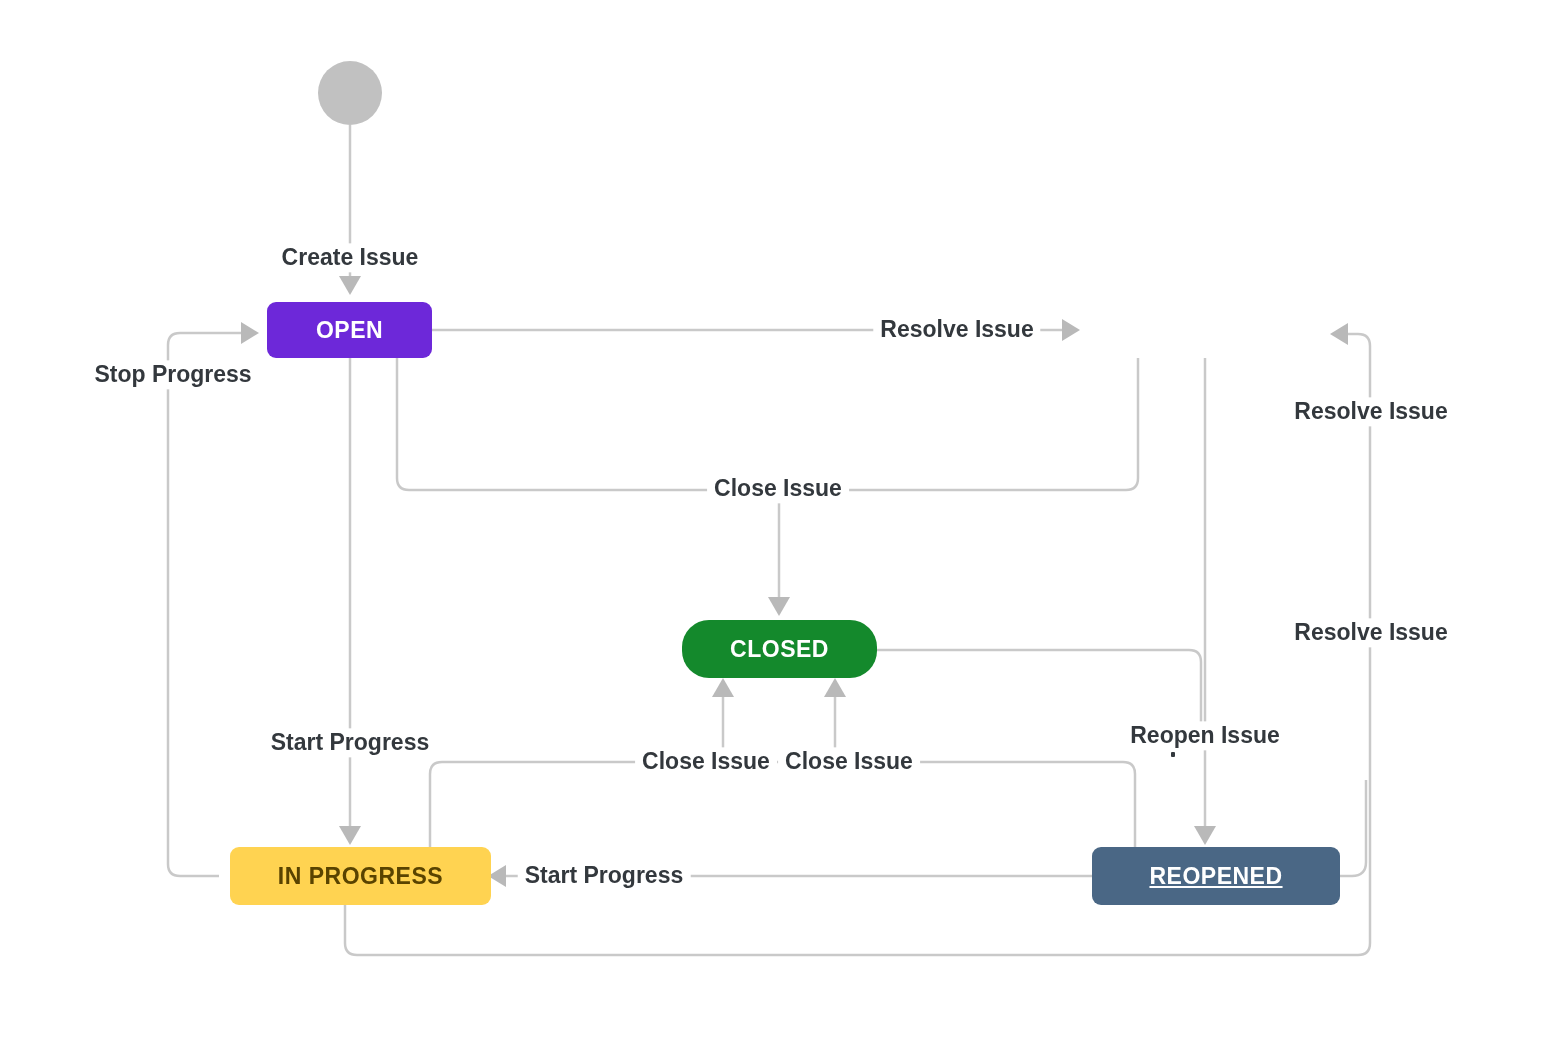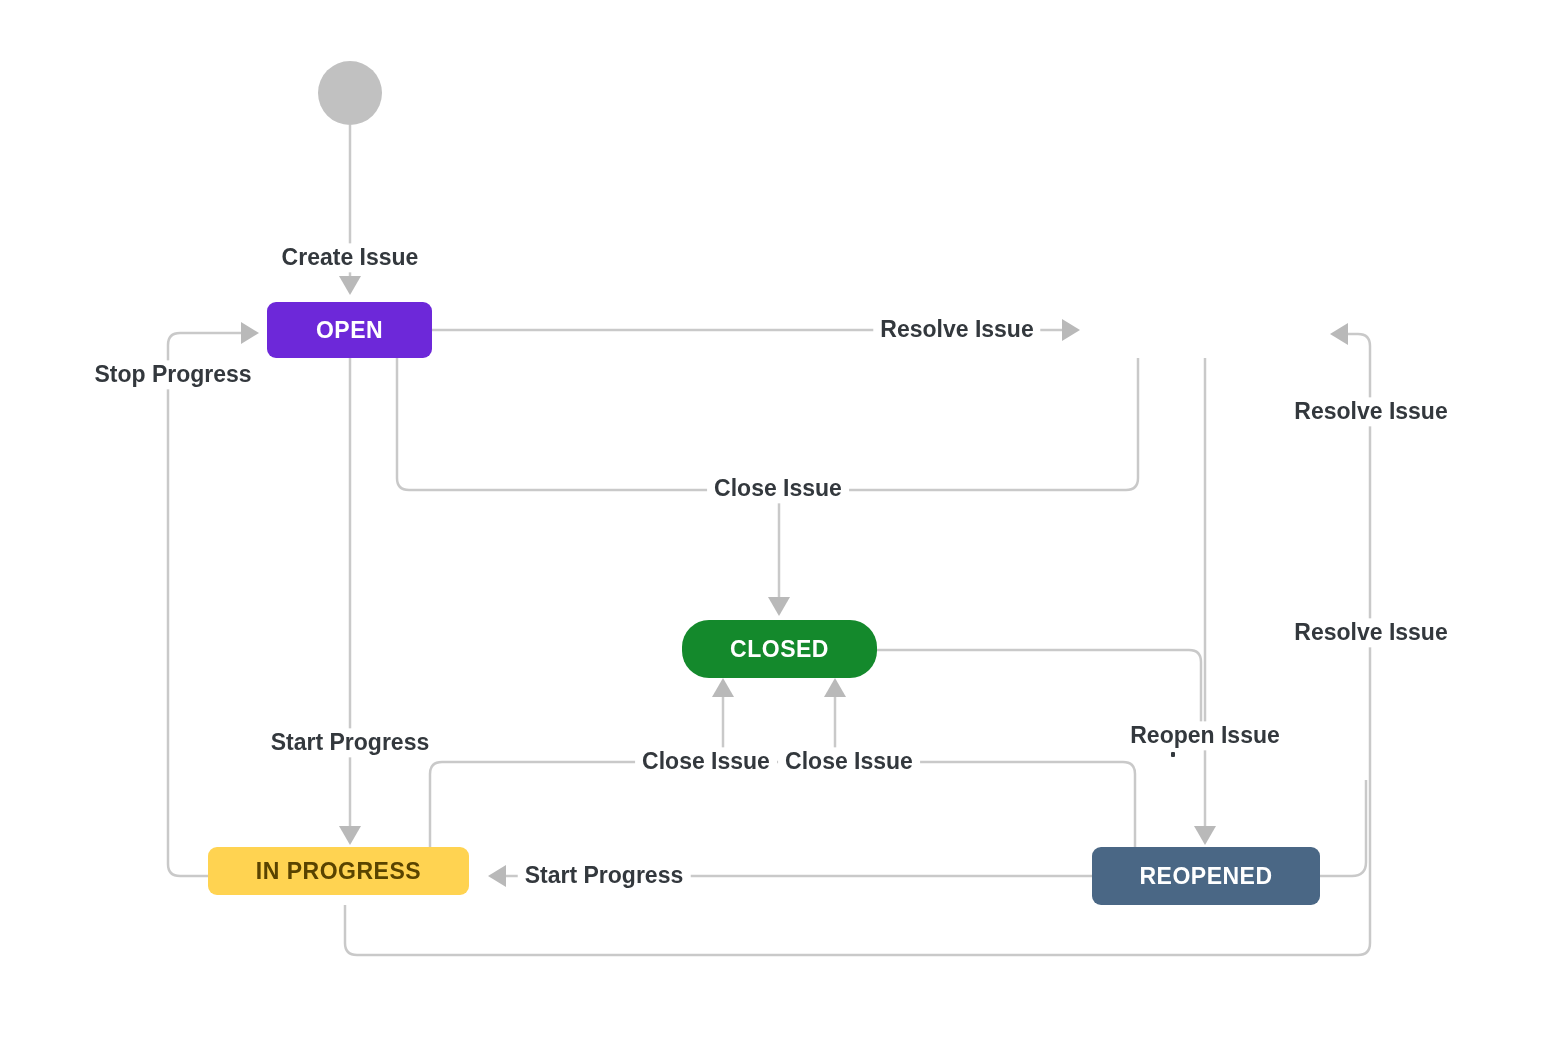--- a/index.html
+++ b/index.html
@@ -18,22 +18,22 @@
     border-radius:50%;background:var(--circle,#c1c1c1);
   }
   .node{
     position:absolute;display:flex;align-items:center;justify-content:center;
     border-radius:9px;font-weight:bold;font-size:23px;letter-spacing:.5px;
     box-sizing:border-box;
   }
   .node-open{left:267px;top:302px;width:165px;height:56px;}
   .node-resolved{left:1092px;top:301px;width:226px;height:57px;}
   .node-closed{left:682px;top:620px;width:195px;height:58px;border-radius:27px;}
-  .node-in-progress{left:208px;top:847px;width:261px;height:48px;}
-  .node-reopened{left:1092px;top:847px;width:228px;height:58px;}
+  .node-in-progress{left:230px;top:847px;width:261px;height:58px;}
+  .node-reopened{left:1092px;top:847px;width:248px;height:58px;text-decoration:underline;}
   .tlabel{
     position:absolute;transform:translate(-50%,-50%);
     background:#ffffff;color:var(--label,#33383d);
     font-weight:bold;font-size:23px;line-height:1.1;
     padding:2px 7px;white-space:nowrap;
   }
   .label-dot{
     position:absolute;left:1171px;top:752px;width:4px;height:5px;
     background:var(--label,#33383d);border-radius:1px;
   }

